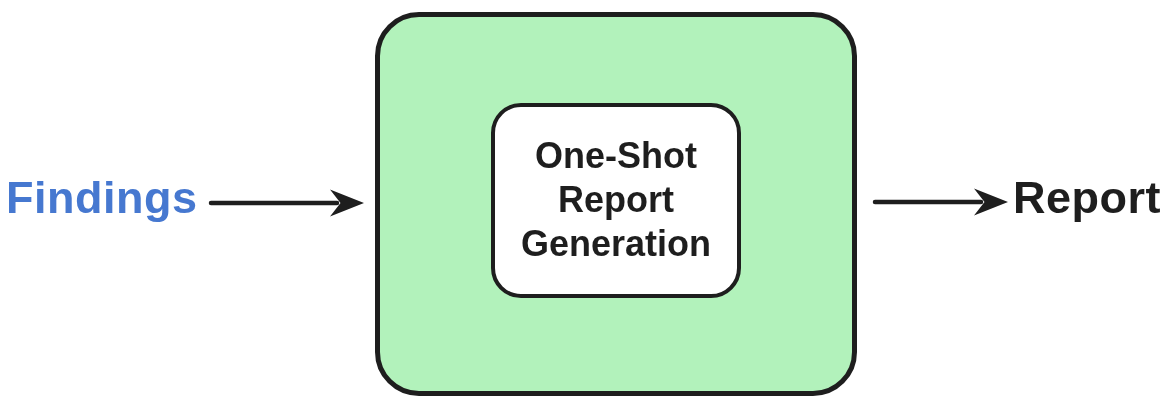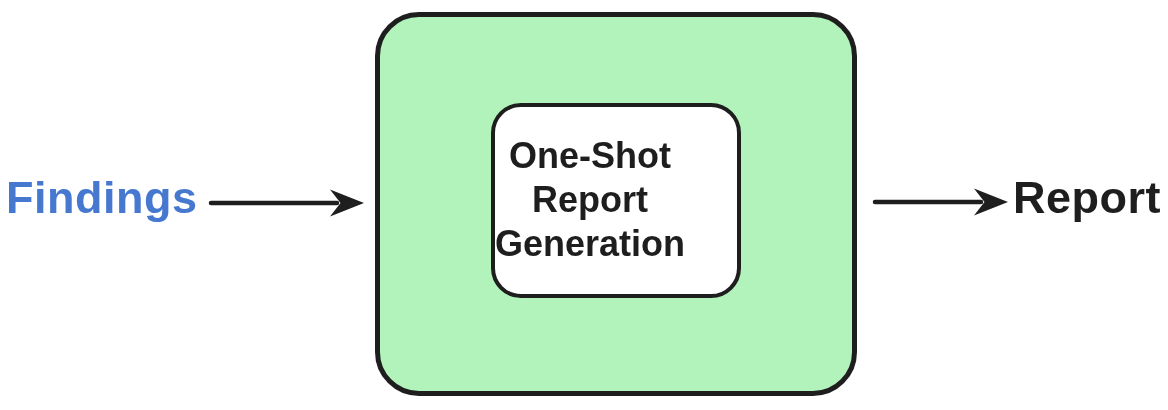--- a/index.html
+++ b/index.html
@@ -62,21 +62,21 @@
   }
   .inner-box {
     width: 250px;
     height: 195px;
     margin-top: -8px;
     background: #ffffff;
     border: 4px solid var(--stroke);
     border-radius: 30px;
     display: flex;
     align-items: center;
-    justify-content: flex-start;
+    justify-content: center;
   }
   .inner-label {
     font-size: 36px;
     font-weight: 700;
     line-height: 44px;
     color: var(--dark-text);
     text-align: center;
     white-space: pre-line;
   }
 </style>

